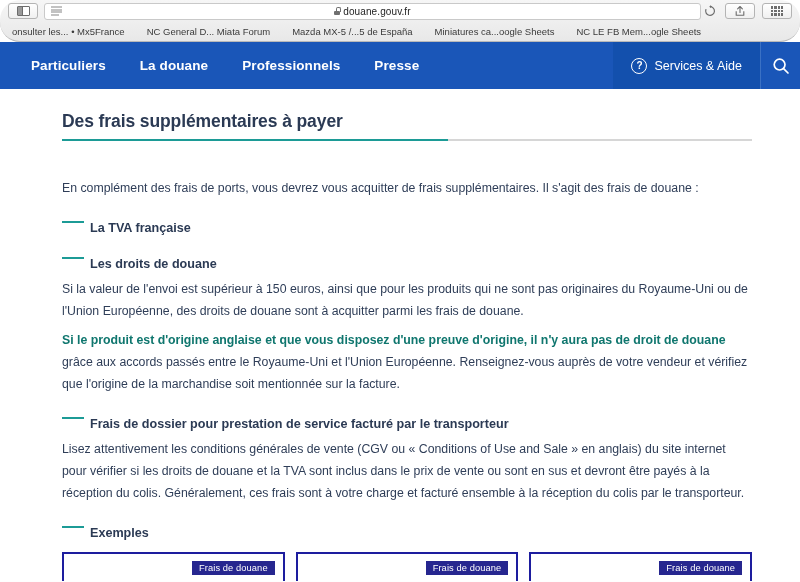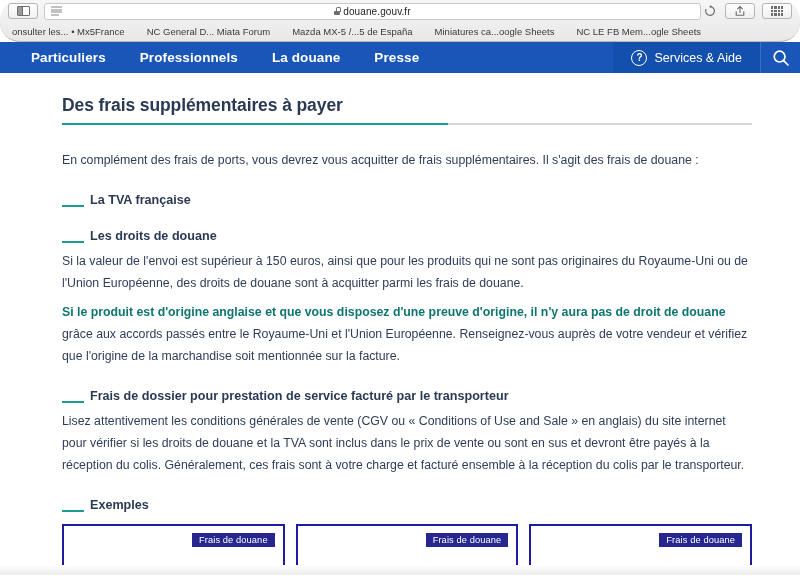--- a/index.html
+++ b/index.html
@@ -125,21 +125,21 @@
   .bookmark {
     font-size: 9.5px;
     color: #3a3a3a;
     padding: 0 8px;
     line-height: 19px;
     flex: 0 0 auto;
   }
 
   
   .site-nav {
-    height: 31px;
+    height: 47px;
     background: #1a56b8;
     display: flex;
     align-items: stretch;
     position: relative;
   }
   .nav-left {
     display: flex; align-items: center;
     padding-left: 14px;
     gap: 0;
     flex: 1 1 auto;
@@ -205,29 +205,29 @@
   .title-rule:before {
     content:"";
     position:absolute; left:0; top:0;
     width: 56%; height: 2px;
     background: #1c9b96;
   }
   .body-text {
     font-size: 12.3px;
     line-height: 21px;
     color: #2f3e58;
-    margin-top: 25px;
+    margin-top: 37px;
   }
   .sub-head {
     font-size: 12.6px;
     font-weight: bold;
     color: #2b3a54;
     margin-top: 22px;
     display: flex;
-    align-items: flex-end;
+    align-items: flex-start;
     gap: 6px;
   }
   .dash {
     display:inline-block;
     width: 22px; height: 2px;
     background: #1c9b96;
     flex: 0 0 auto;
   }
   .para {
     font-size: 12.3px;
@@ -337,22 +337,22 @@
     <span class="bookmark">Mazda MX-5 /...5 de España</span>
     <span class="bookmark">Miniatures ca...oogle Sheets</span>
     <span class="bookmark">NC LE FB Mem...ogle Sheets</span>
 
   </div>
 </div>
 
 <div class="site-nav">
   <div class="nav-left">
     <span class="nav-item">Particuliers</span>
+    <span class="nav-item">La douane</span>
     <span class="nav-item">Professionnels</span>
-    <span class="nav-item">La douane</span>
     <span class="nav-item">Presse</span>
   </div>
   <div class="nav-services">
     <span class="q-icon">?</span>
     <span>Services &amp; Aide</span>
   </div>
   <div class="nav-search">
     <svg width="18" height="18" viewBox="0 0 18 18">
       <circle cx="7.6" cy="7.6" r="5.4" fill="none" stroke="#fff" stroke-width="1.7"></circle>
       <line x1="11.6" y1="11.6" x2="16" y2="16" stroke="#fff" stroke-width="1.7" stroke-linecap="round"></line>

